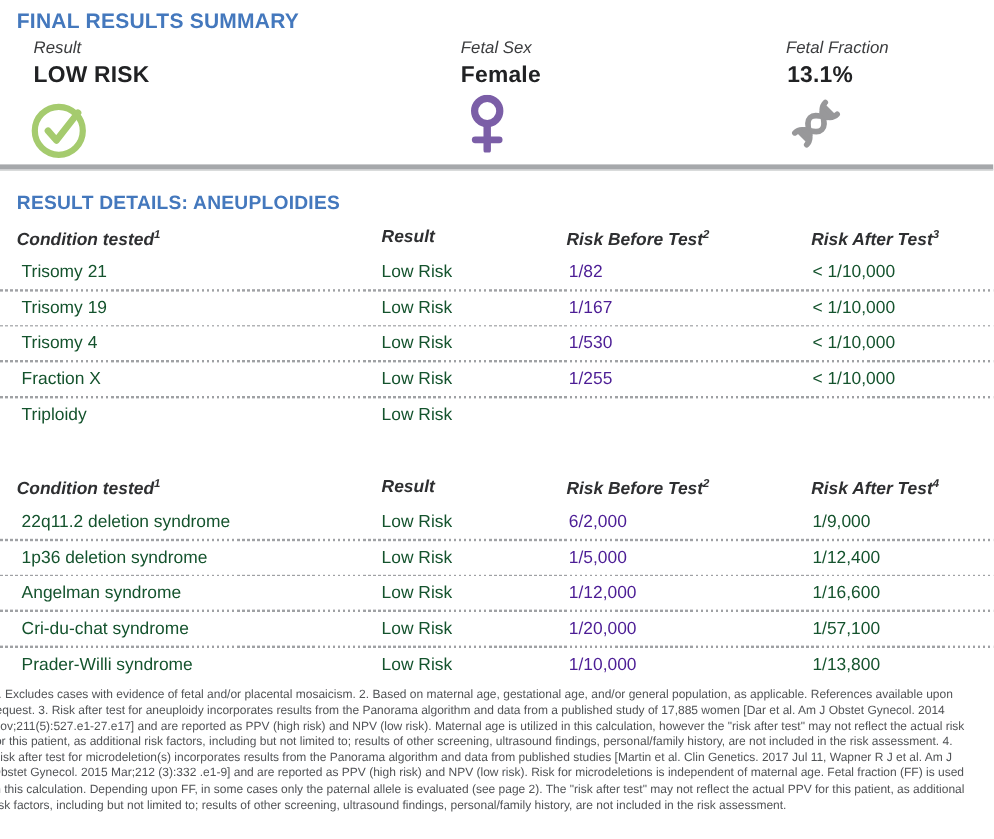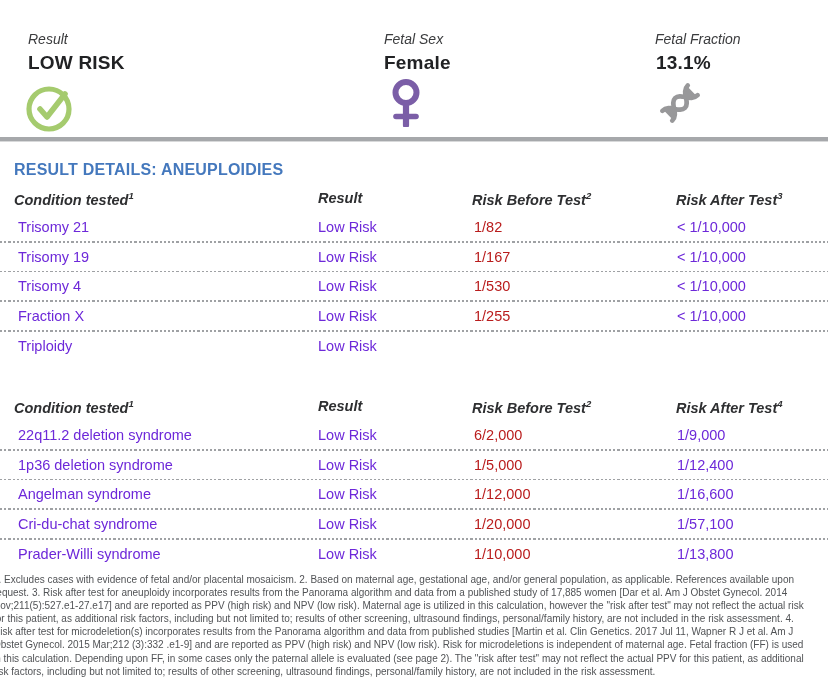--- a/index.html
+++ b/index.html
@@ -18,35 +18,36 @@
   .sec-title{font-size:16px;font-weight:800;color:#4478bd;letter-spacing:.2px;}
   
   .thead-cell{font-size:14.5px;font-weight:700;font-style:italic;color:#2e2f31;}
   .thead-cell sup{font-size:9.5px;}
   .tbl{left:0;width:828px;}
   .row{position:relative;width:828px;height:29.7px;display:block;}
   .row:not(:last-child)::after{
     content:"";position:absolute;left:0;right:0;bottom:0;height:1.7px;
     background:repeating-linear-gradient(90deg,#9fa1a4 0 2.2px,transparent 2.2px 4.2px);
   }
-  .cell{position:absolute;top:0;height:29.7px;line-height:29.7px;font-size:14.5px;color:#6d28d9;white-space:nowrap;}
+  .cell{position:absolute;top:0;height:29.7px;line-height:29.7px;font-size:14.5px;color:#14532d;white-space:nowrap;}
   .c-cond{left:18px;}
   .c-res{left:318px;}
-  .c-before{left:474px;color:#b91c1c;}
+  .c-before{left:474px;color:#4c1d95;}
   .c-after{left:677px;}
   
   .foot{left:-7px;top:573px;width:980px;font-size:10px;line-height:13.1px;color:#515356;}
   .foot div{white-space:nowrap;}
   svg{display:block;}
 </style>
 </head>
 <body>
 
 <div id="page">
 
+  <div class="abs main-title" style="left:14px;top:7px;">FINAL RESULTS SUMMARY</div>
 
   <div class="abs sum-label" style="left:28px;top:31px;">Result</div>
   <div class="abs sum-value" style="left:28px;top:52px;">LOW RISK</div>
   <div class="abs" style="left:24px;top:81px;">
     <svg width="51" height="52" viewBox="0 0 51 52">
       <circle cx="25" cy="28" r="20" fill="none" stroke="#a5cb6e" stroke-width="5.2"></circle>
       <path d="M16 28 L23 36 L41 13" fill="none" stroke="#a5cb6e" stroke-width="5.6" stroke-linecap="round" stroke-linejoin="round"></path>
     </svg>
   </div>
 

